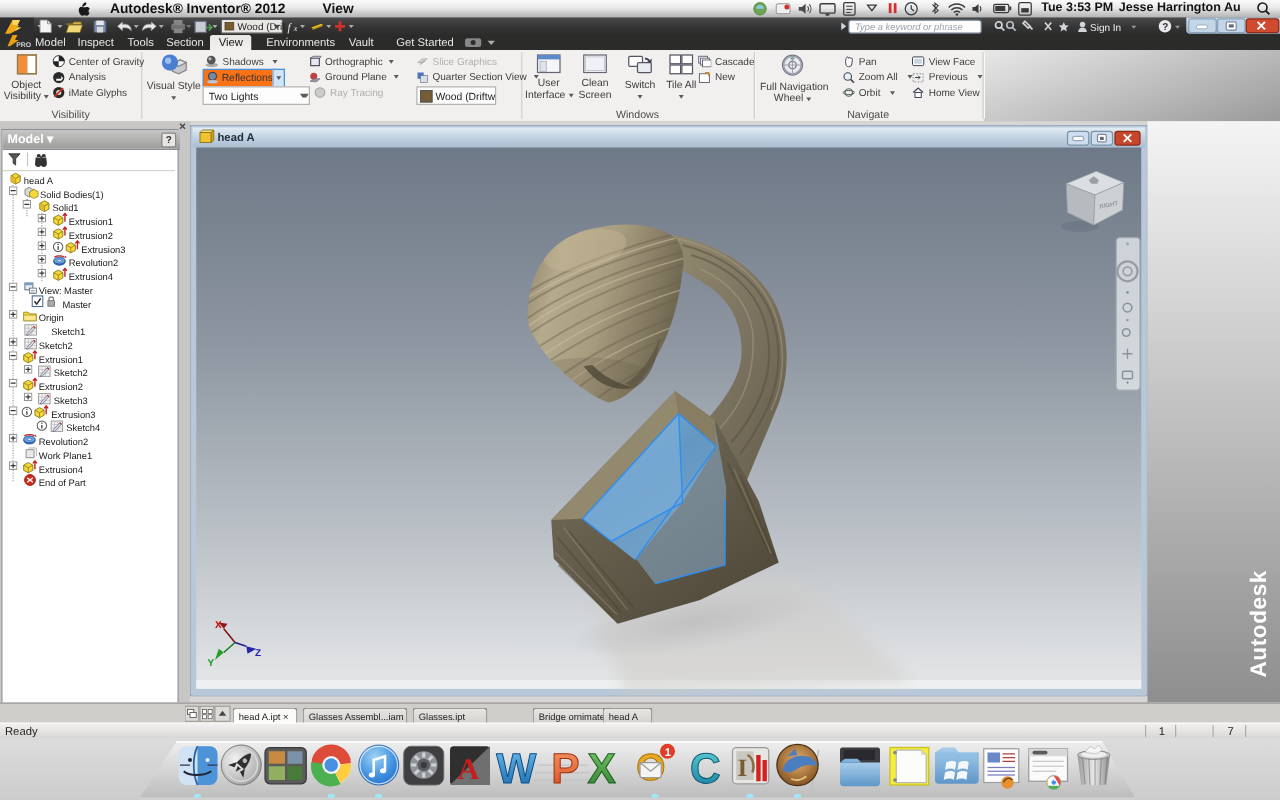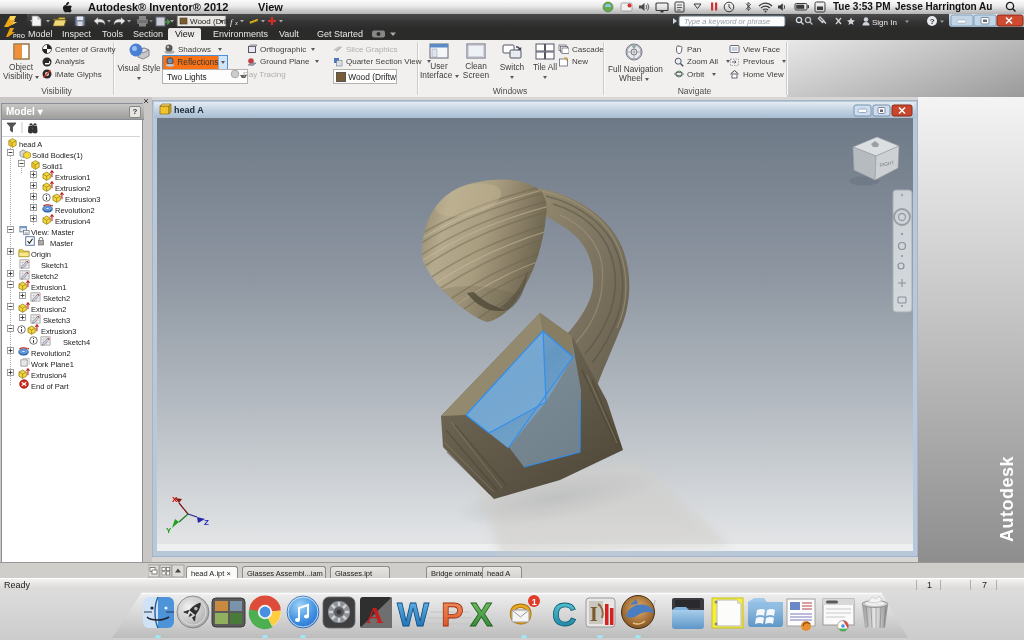--- a/index.html
+++ b/index.html
@@ -272,21 +272,21 @@
     </div>
   <div style="position:absolute;left:162px;top:29px;width:80px;height:13px;background:#fdfdfd;border:1px solid #b4b2af;font-size:8.3px;overflow:hidden;white-space:nowrap;color:#222;display:flex;align-items:center;padding-left:4px;">Two Lights<span style="margin-left:auto;padding-right:3px;" class="darr"></span></div>
   <div class="smallrow" style="left:247px;top:3px;"><svg width="10" height="10" viewBox="0 0 10 10">
         <rect x="1.5" y="2.5" width="7" height="6" fill="#e8e8ee" stroke="#556"></rect>
         <path d="M1.5,2.5 l2,-1.5 h7 l-2,1.5 z" fill="#ccd" stroke="#556" stroke-width="0.6"></path>
       </svg>Orthographic&nbsp;<span class="darr"></span></div>
   <div class="smallrow" style="left:247px;top:15.5px;"><svg width="10" height="10" viewBox="0 0 10 10">
         <circle cx="4" cy="4" r="2.8" fill="#c04040"></circle>
         <path d="M1,8 l4,-2 4,0 -3,2.5 z" fill="#99a" stroke="#667" stroke-width="0.5"></path>
       </svg>Ground Plane&nbsp;<span class="darr"></span></div>
-  <div class="smallrow grayed" style="left:230px;top:28px;"><svg width="10" height="10" viewBox="0 0 10 10">
+  <div class="smallrow grayed" style="left:251px;top:28px;"><svg width="10" height="10" viewBox="0 0 10 10">
         <circle cx="5" cy="5" r="3.8" fill="#ccc" stroke="#aaa"></circle>
       </svg>Ray Tracing</div>
   <div class="smallrow grayed" style="left:333px;top:3px;"><svg width="10" height="10" viewBox="0 0 10 10">
         <path d="M1,6 l4,-3 4,0 -4,3 z" fill="#ccc" stroke="#aaa" stroke-width="0.5"></path>
         <path d="M3,7.5 l4,-3" stroke="#aaa"></path>
       </svg>Slice Graphics</div>
   <div class="smallrow" style="left:333px;top:15.5px;"><svg width="10" height="10" viewBox="0 0 10 10">
         <rect x="1" y="1" width="5" height="5" fill="#4a78c0"></rect>
         <rect x="3.5" y="3.5" width="5.5" height="5.5" fill="#d8e0ea" stroke="#667" stroke-width="0.5"></rect>
       </svg>Quarter Section View&nbsp;<span class="darr"></span></div>
@@ -626,21 +626,21 @@
               <circle cx="5" cy="5" r="4.2" fill="#fff" stroke="#555" stroke-width="0.9"></circle>
               <line x1="5" y1="2.3" x2="5" y2="3.4" stroke="#333" stroke-width="1.1"></line>
               <line x1="5" y1="4.5" x2="5" y2="7.6" stroke="#333" stroke-width="1.1"></line>
             </svg></span>
           <span style="position:absolute;left:38px;top:0px;"><svg class="ti" width="11" height="11" viewBox="0 0 12 12">
               <rect x="1" y="2" width="10" height="9" fill="#f2f2f2" stroke="#888" stroke-width="0.7"></rect>
               <path d="M1,5 h10 M1,8 h10 M4,2 v9 M7,2 v9" stroke="#bbb" stroke-width="0.6"></path>
               <path d="M3,9.5 l5.5,-6 1.5,1.2 -5.5,6 -2,0.6 z" fill="#d8d8e8" stroke="#667" stroke-width="0.6"></path>
               <path d="M8.5,3.5 l1.5,1.2" stroke="#c03030" stroke-width="1.2"></path>
             </svg></span>
-          <span style="position:absolute;left:61px;top:1.5px;">Sketch4</span>
+          <span style="position:absolute;left:51px;top:1.5px;">Sketch4</span>
         </div>
     <div class="trow" style="left:0;top:242px;width:138px;">
           <span style="position:absolute;left:5px;top:0px;"><svg class="ei" width="7" height="7" viewBox="0 0 7 7">
               <rect x="0.5" y="0.5" width="6" height="6" fill="#fff" stroke="#8a8a8a" stroke-width="0.8"></rect>
               <line x1="1.5" y1="3.5" x2="5.5" y2="3.5" stroke="#333" stroke-width="0.9"></line>
               <line x1="3.5" y1="1.5" x2="3.5" y2="5.5" stroke="#333" stroke-width="0.9"></line>
             </svg></span>
           <span style="position:absolute;left:16px;top:0px;"><svg class="ti" width="12" height="11" viewBox="0 0 13 12">
               <ellipse cx="6" cy="7" rx="5" ry="3" fill="#4a86d8" stroke="#1a4a8a" stroke-width="0.7"></ellipse>
               <ellipse cx="6" cy="6" rx="5" ry="3" fill="#6aa2e8" stroke="#1a4a8a" stroke-width="0.7"></ellipse>

